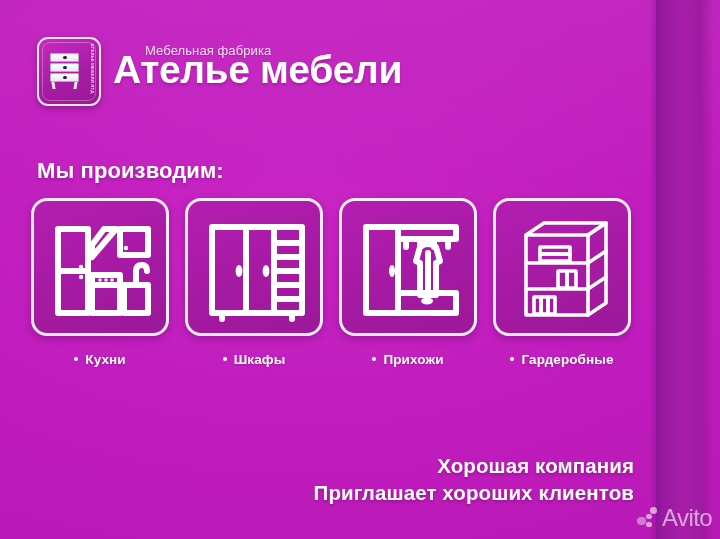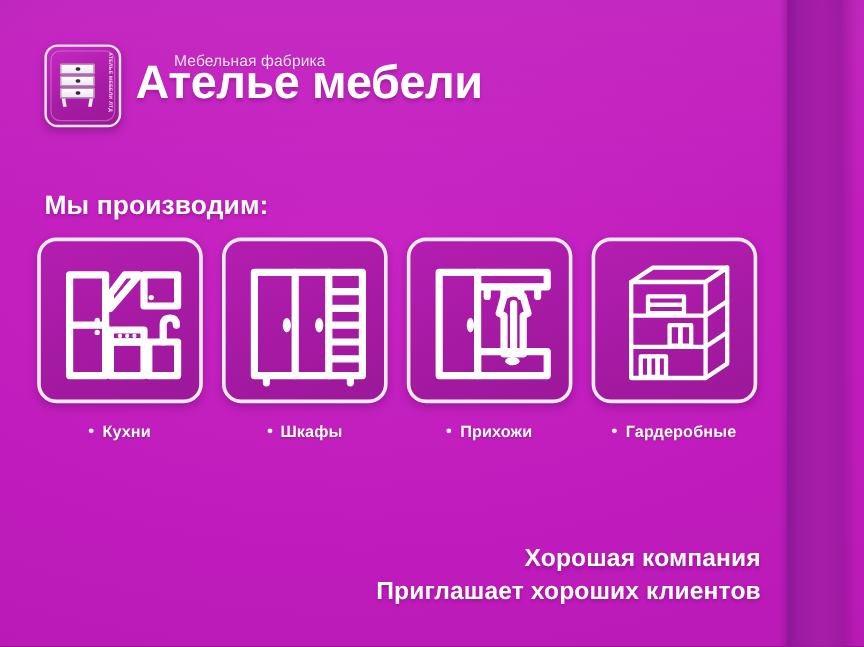--- a/index.html
+++ b/index.html
@@ -449,14 +449,23 @@
 
   <div class="side-strip">
     <div class="band-edge-l"></div>
     <div class="band-dark"></div>
     <div class="band-edge-r"></div>
 
   </div>
 
   <div class="bg-vignette"></div>
 
+  <div class="avito">
+    <div class="mark">
+      <i class="m1"></i>
+      <i class="m2"></i>
+      <i class="m3"></i>
+      <i class="m4"></i>
+    </div>
+    <span class="word">Avito</span>
+  </div>
 
 </div>
 
 </body></html>

